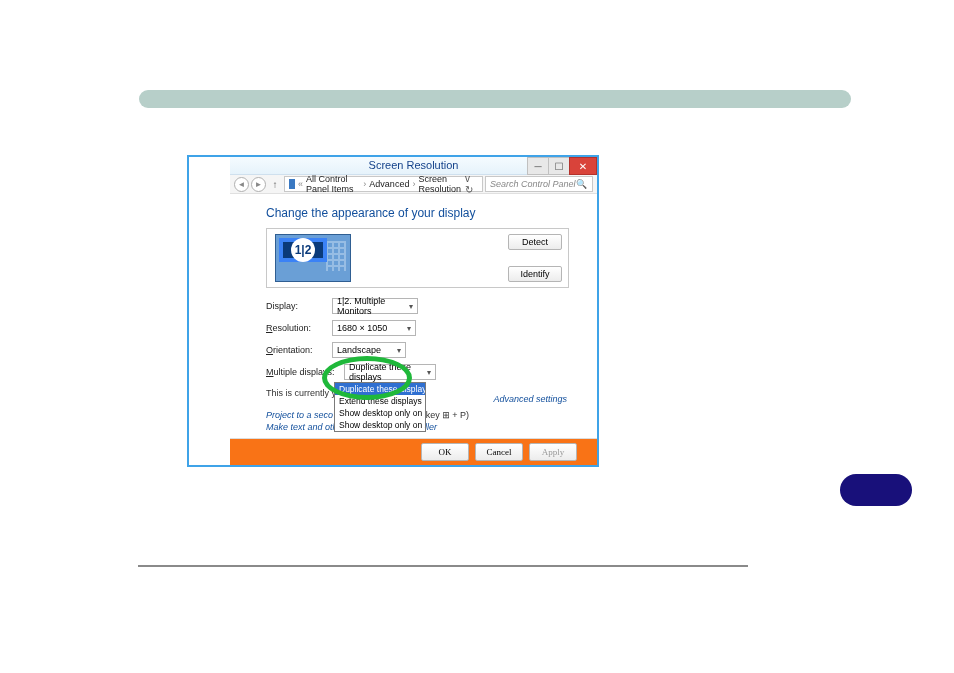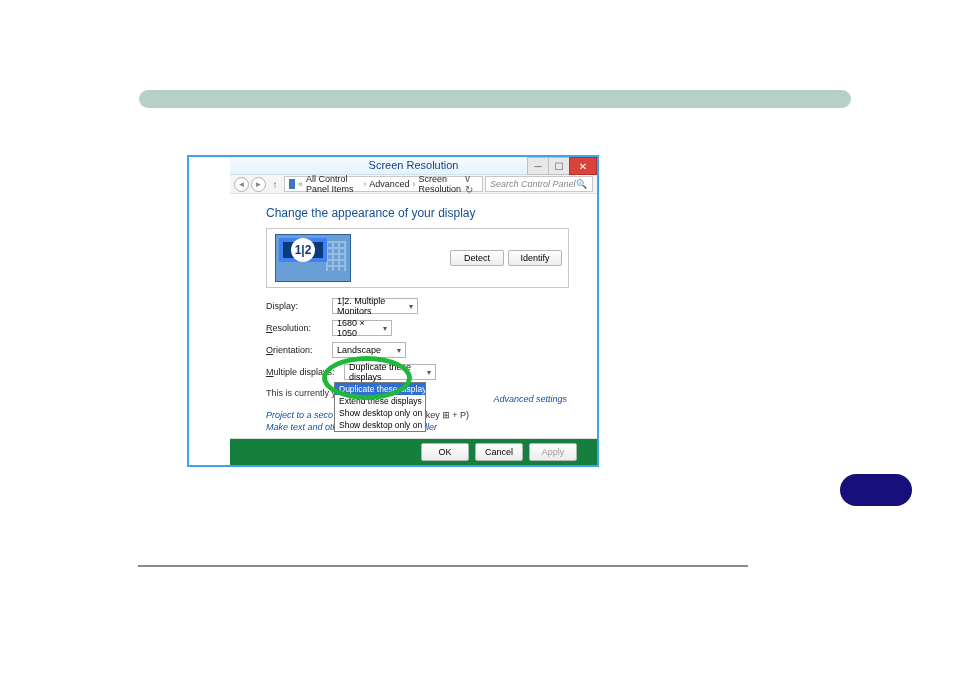--- a/index.html
+++ b/index.html
@@ -116,21 +116,21 @@
     color:#fff;
   }
   .monitor-fg .circ { width:24px;height:24px;border-radius:50%;background:#fff;color:#0a3a7a;display:flex;align-items:center;justify-content:center;font-weight:bold;font-size:12px;}
   .monitor-bg .grid {
     position:absolute; right:4px; top:6px;
     width:20px; height:30px;
     background: repeating-linear-gradient(#b6d2ee 0 2px, transparent 2px 6px),
                 repeating-linear-gradient(90deg,#b6d2ee 0 2px, transparent 2px 6px);
     opacity:.6;
   }
-  .btn-col { display:flex; flex-direction:row; gap:4px; }
+  .btn-col { display:flex; flex-direction:column; gap:16px; }
   .small-btn {
     height: 16px; width: 54px;
     border: 1px solid #b5b5b5;
     background: linear-gradient(#fff,#ececec);
     font-size: 9px;
     display:flex; align-items:center; justify-content:center;
     border-radius:2px;
   }
   
   .form-rows { margin-top: 10px; display:flex; flex-direction:column; gap:6px; position:relative; }
@@ -141,21 +141,21 @@
     height: 16px;
     border: 1px solid #b5b5b5;
     background: #fff;
     display:flex; align-items:center; justify-content:space-between;
     padding: 0 4px;
     font-size:9px;
     border-radius:0;
   }
   .combo .chev { color:#555; font-size:8px; }
   .combo.w1 { width: 86px; }
-  .combo.w2 { width: 60px; }
+  .combo.w2 { width: 84px; }
   .combo.w3 { width: 74px; }
   .combo.w4 { width: 92px; }
   
   .note-line { font-size:9px; color:#333; margin-top:2px;}
   .link { color:#124f9c; text-decoration:none; font-size:9px; cursor:pointer;font-style:italic; }
   .links-block { margin-top:4px; display:flex; flex-direction:column; gap:2px;}
   .adv-link { position:absolute; right: 30px; top: 200px; }
   
   .dropdown-open {
     position:absolute;
@@ -174,27 +174,28 @@
     width: 90px; height: 44px;
     border: 5px solid #1fb83a;
     border-radius: 50%;
     left: 56px; top: -8px;
     z-index: 6;
     pointer-events:none;
   }
   
   .footer-btns {
     height: 30px;
-    background:#15803d;
+    background:#f97316;
     border-top:1px solid #dcdcdc;
     display:flex;
     align-items:center;
     justify-content:flex-end;
     padding-right: 20px;
     gap:6px;
+    font-family:Liberation Serif, serif;
   }
   .dlg-btn {
     height:18px; width:48px;
     border:1px solid #b5b5b5;
     background:linear-gradient(#fff,#ececec);
     font-size:9px;
     border-radius:2px;
     display:flex;align-items:center;justify-content:center;
   }
   .dlg-btn.disabled { color:#9a9a9a; }

